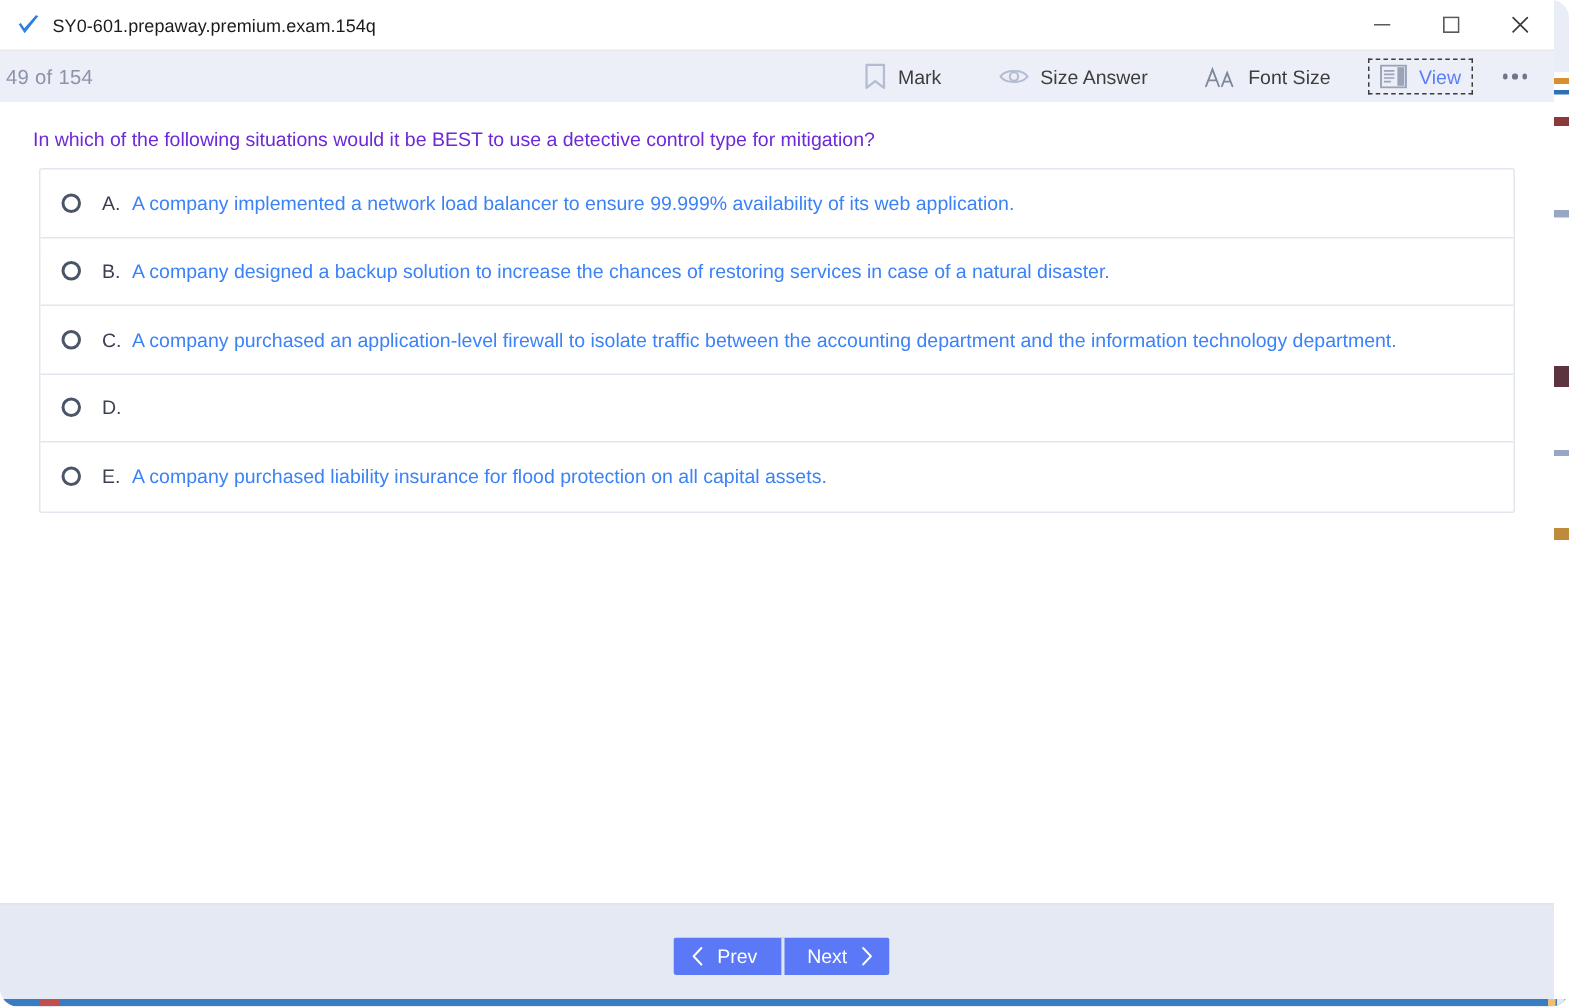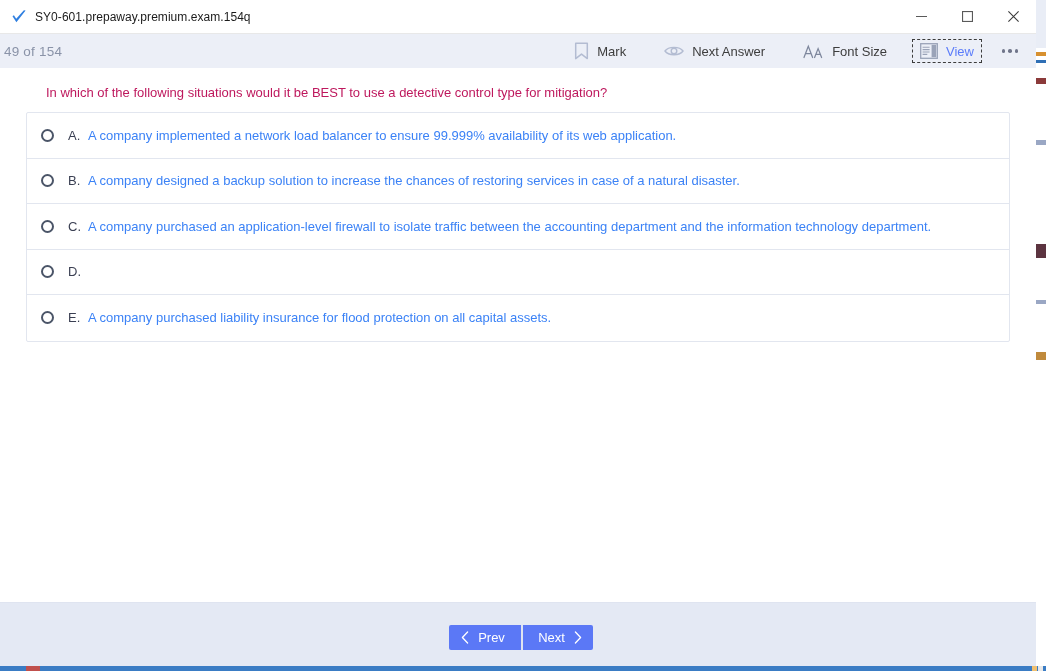--- a/index.html
+++ b/index.html
@@ -11,20 +11,21 @@
     font-family: "Liberation Sans", sans-serif;
     -webkit-font-smoothing: antialiased;
   }
   #app-window {
     position: relative;
     width: 1046px;
     height: 671px;
     overflow: hidden;
     background: #ffffff;
     box-sizing: border-box;
+    border-radius: 12px;
   }
 
   
   .desktop-right-sliver {
     position: absolute;
     top: 0;
     right: 0;
     width: 12px;
     height: 671px;
     background: #ffffff;
@@ -171,23 +172,23 @@
     position: absolute;
     left: 0;
     top: 68px;
     width: 1036px;
     height: 534px;
     background: #ffffff;
     z-index: 1;
     box-sizing: border-box;
   }
   .question-text {
-    margin: 16px 0 0 46px;
+    margin: 16px 0 0 22px;
     font-size: 13px;
-    color: #be185d;
+    color: #6d28d9;
     line-height: 17px;
   }
   .options {
     margin: 11px 26px 0 26px;
     border: 1px solid #e2e6ef;
     border-radius: 2px;
     background: #ffffff;
   }
   .option-row {
     display: flex;
@@ -318,21 +319,21 @@
           <path d="M1.7 1.2 H13.3 V16.6 L7.5 12.1 L1.7 16.6 Z" fill="none" stroke="#b3bcd2" stroke-width="1.5" stroke-linejoin="round"></path>
         </svg>
         <span class="tb-label">Mark</span>
       </div>
 
       <div class="tb-item">
         <svg class="tb-icon" width="20" height="14" viewBox="0 0 20 14">
           <path d="M1 7 C4.4 2.1, 15.6 2.1, 19 7 C15.6 11.9, 4.4 11.9, 1 7 Z" fill="none" stroke="#b3bcd2" stroke-width="1.4"></path>
           <circle cx="10" cy="7" r="2.8" fill="none" stroke="#b3bcd2" stroke-width="1.4"></circle>
         </svg>
-        <span class="tb-label">Next Answer</span>
+        <span class="tb-label">Size Answer</span>
       </div>
 
       <div class="tb-item">
         <svg class="tb-icon" width="21" height="15" viewBox="0 0 21 15">
           <path d="M1 13.5 L5.3 2.2 L9.6 13.5 M2.6 9.6 H8.0" fill="none" stroke="#7e879d" stroke-width="1.25" stroke-linecap="round"></path>
           <path d="M11.6 13.5 L15.1 4.6 L18.6 13.5 M12.9 10.4 H17.3" fill="none" stroke="#7e879d" stroke-width="1.25" stroke-linecap="round"></path>
         </svg>
         <span class="tb-label">Font Size</span>
       </div>
 

